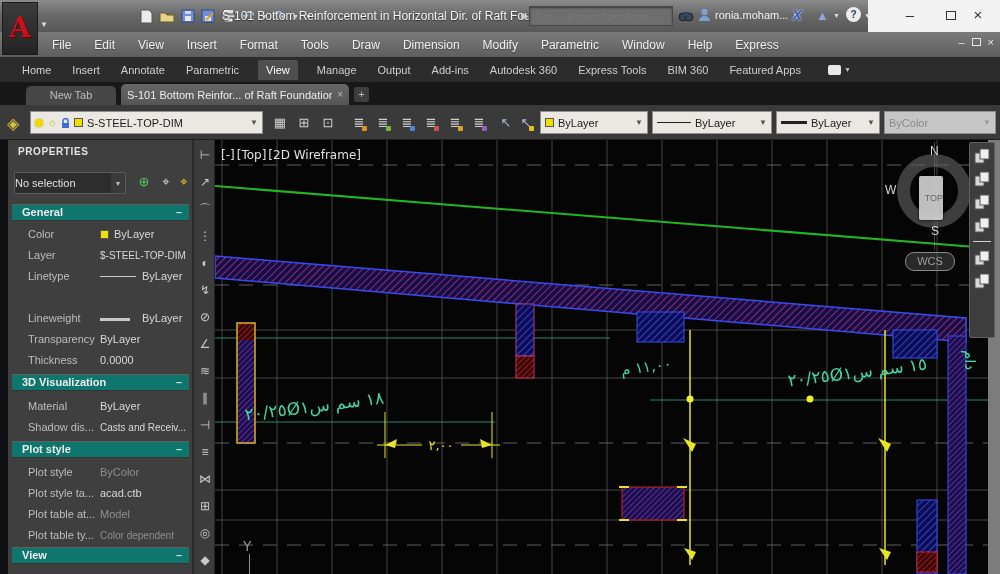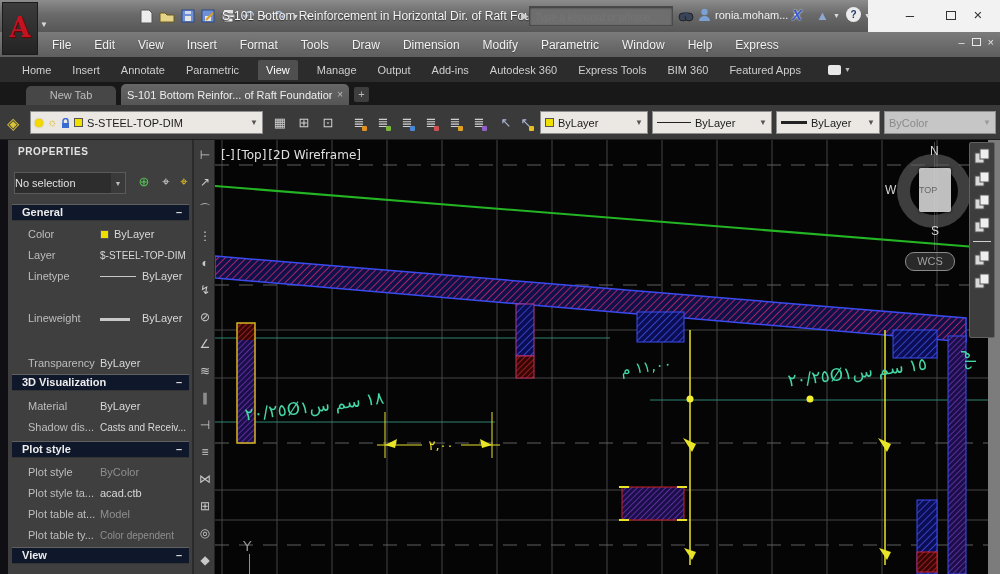--- a/index.html
+++ b/index.html
@@ -95,21 +95,21 @@
   #palette { left:8px; top:140px; width:185px; height:434px; background:#3f3f3f;
     border-right:1px solid #2a2a2a; }
   #palette-title { left:10px; top:6px; color:#e2e2e2; font-size:10px; letter-spacing:.6px; font-weight:bold; }
   #sel-combo { left:6px; top:32px; width:112px; height:22px; background:#2d2d2d; border:1px solid #5a5a5a;
     color:#e0e0e0; font-size:11px; display:flex; align-items:center; }
   #sel-combo .lbl { flex:1; }
   #sel-combo .dd { width:14px; height:100%; background:#3a3a3a; color:#bbb; font-size:7px;
     display:flex; align-items:center; justify-content:center; }
   .pal-icon { position:absolute; top:32px; width:20px; height:20px; text-align:center; font-size:13px;
     line-height:20px; }
-  .psec { position:absolute; left:4px; width:177px; height:17px; background:#0f172a;
+  .psec { position:absolute; left:4px; width:177px; height:17px; background:#0f766e;
     border-top:1px solid #606060; border-bottom:1px solid #343434; }
   .psec .t { position:absolute; left:10px; top:1px; color:#ececec; font-size:11px; font-weight:bold; }
   .psec .c { position:absolute; right:7px; top:1px; color:#ddd; font-size:11px; font-weight:bold; }
   .prow { position:absolute; left:4px; width:177px; height:21px; font-size:11px; }
   .prow .lbl { position:absolute; left:16px; top:4px; color:#bdbdbd; }
   .prow .val { position:absolute; left:88px; top:4px; color:#d8d8d8; white-space:nowrap; }
   .prow .val.small { font-size:10px; top:5px; }
   .prow .val.gray { color:#8f8f8f; }
   .prow .swatch { position:absolute; left:88px; top:6px; }
   .prow .val.after-swatch { left:102px; }
@@ -128,23 +128,23 @@
     font-family:"DejaVu Sans", sans-serif; }
   #watermark { left:218px; top:368px; color:rgba(150,150,150,.78); font-size:42px; font-weight:bold;
     font-family:"DejaVu Sans", sans-serif; }
   #ucs-y { left:28px; top:398px; color:#909090; font-size:14px; font-family:"DejaVu Sans",sans-serif; }
   #ucs-line { left:34px; top:414px; width:1px; height:20px; background:#909090; }
 
   
   #viewcube { left:674px; top:8px; width:92px; height:100px; }
   #vc-ring { position:absolute; left:8px; top:6px; width:74px; height:74px; border-radius:50%;
     border:13px solid rgba(100,100,100,.6); }
-  #vc-face { position:absolute; left:30px; top:20px; width:32px; height:44px;
+  #vc-face { position:absolute; left:30px; top:28px; width:24px; height:44px;
     background:rgba(205,205,205,.93); border-radius:2px; color:#666; font-size:9px;
-    text-align:left; line-height:44px; box-shadow:0 0 3px #000; }
+    text-align:right; line-height:44px; box-shadow:0 0 3px #000; }
   .vc-letter { position:absolute; color:#d6d6d6; font-size:12px; }
   #vc-axis { position:absolute; left:45px; top:-6px; width:1px; height:108px; background:rgba(150,150,150,.45); }
   #wcs-pill { left:690px; top:112px; width:50px; height:19px; border:1px solid #8a8a8a; border-radius:9px;
     background:rgba(110,110,110,.35); color:#9f9f9f; font-size:11px; text-align:center; line-height:17px; }
 
   
   #right-strip { left:988px; top:140px; width:12px; height:434px; background:#7c7c7c; }
   #nav-toolbar { left:969px; top:142px; width:26px; height:196px; background:#3d3d3d;
     border:1px solid #616161; border-radius:2px; display:flex; flex-direction:column;
     align-items:center; padding-top:5px; gap:7px; z-index:20; }
@@ -357,23 +357,27 @@
   <div class="prow" style="top:126px;">
     <span class="lbl">Linetype</span>
     <span class="lineglyph" style="width:36px; height:1px;"></span>
     <span class="val after-line">ByLayer</span>
   </div>
   <div class="prow" style="top:168px;">
     <span class="lbl">Lineweight</span>
     <span class="lineglyph" style="width:30px; height:3px;"></span>
     <span class="val after-line">ByLayer</span>
   </div>
-  <div class="prow" style="top:189px;margin-top:24px;">
+  <div class="prow" style="top:189px;">
     <span class="lbl">Transparency</span>
     <span class="val">ByLayer</span>
+  </div>
+  <div class="prow" style="top:210px;">
+    <span class="lbl">Thickness</span>
+    <span class="val">0.0000</span>
   </div>
 
   <div class="psec" style="top:234px;">
     <span class="t">3D Visualization</span>
     <span class="c">–</span>
   </div>
   <div class="prow" style="top:256px;">
     <span class="lbl">Material</span>
     <span class="val">ByLayer</span>
   </div>

